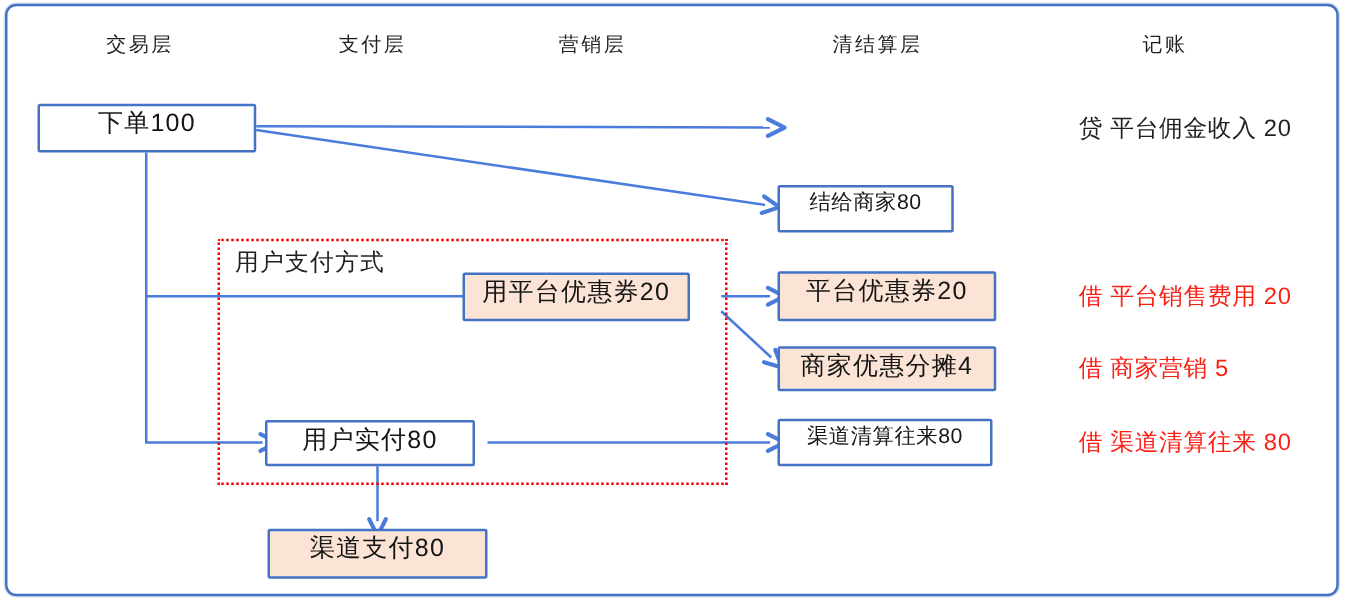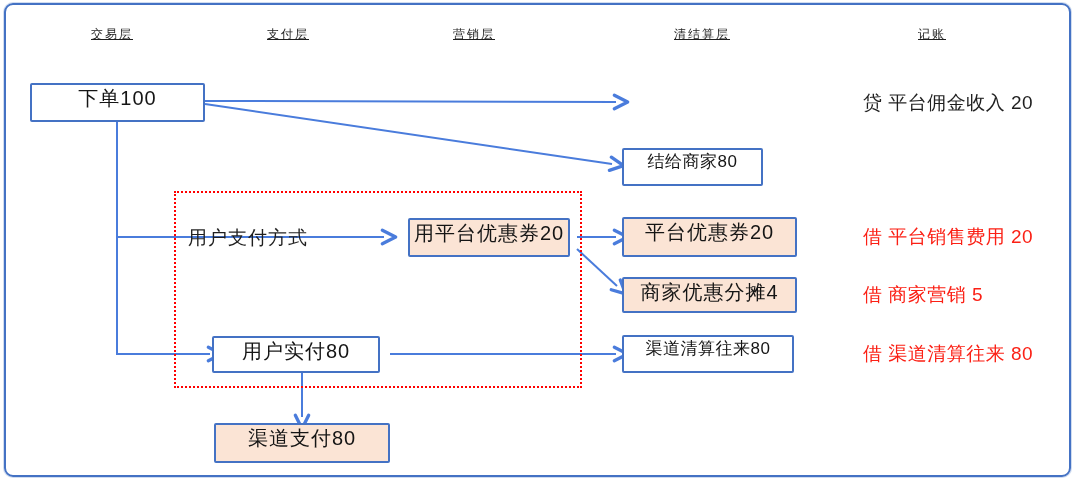--- a/index.html
+++ b/index.html
@@ -15,54 +15,54 @@
     position:relative;width:1080px;height:487px;background:#fff;overflow:hidden;
     font-family:"Liberation Sans","DejaVu Sans",sans-serif;color:var(--text-dark);
   }
   .frame{
     position:absolute;left:4px;top:3px;width:1067px;height:474px;
     border:2px solid var(--accent-blue);border-radius:9px;box-sizing:border-box;
     box-shadow:0 0 0 1px rgba(68,114,196,.25);
   }
   .hdr{
     position:absolute;top:26px;transform:translateX(-50%);
-    font-size:12px;letter-spacing:2px;white-space:nowrap;color:var(--text-dark);text-decoration:underline;
+    font-size:16px;letter-spacing:2px;white-space:nowrap;color:var(--text-dark);
   }
   .box{
     position:absolute;box-sizing:border-box;border:2px solid var(--accent-blue);
     background:#fff;display:flex;align-items:flex-start;justify-content:center;
     font-size:20px;white-space:nowrap;color:#151515;border-radius:2px;letter-spacing:1px;
   }
   .box.peach{background:var(--peach);}
   .box.small{font-size:17px;letter-spacing:0.5px;}
   .group-box{
     position:absolute;left:174px;top:191px;width:408px;height:197px;box-sizing:border-box;
     border:2px dotted var(--dotted-red);
   }
   .group-label{
     position:absolute;left:188px;top:197px;font-size:19px;letter-spacing:1px;
-    color:var(--text-dark);white-space:nowrap;margin-top:28px;
+    color:var(--text-dark);white-space:nowrap;
   }
   .ledger{
     position:absolute;left:847px;transform:translateY(-50%);
     font-size:19px;letter-spacing:0.5px;white-space:nowrap;color:var(--text-dark);margin-left:16px;
   }
   .ledger.debit{color:var(--debit-red);}
   svg.arrows{position:absolute;left:0;top:0;width:1080px;height:487px;pointer-events:none;}
   svg.arrows line, svg.arrows path{stroke:var(--arrow-blue);stroke-width:2;fill:none;}
 </style>
 </head>
 <body>
 
 <div class="canvas">
 
   <div class="frame"></div>
 
   <div class="hdr" style="left:112px">交易层</div>
-  <div class="hdr" style="left:288px">支付层</div>
+  <div class="hdr" style="left:298px">支付层</div>
   <div class="hdr" style="left:474px">营销层</div>
   <div class="hdr" style="left:702px">清结算层</div>
   <div class="hdr" style="left:932px">记账</div>
 
   <svg class="arrows" viewBox="0 0 1080 487">
     <defs>
       <marker id="ah" viewBox="0 0 12 12" refX="3" refY="6" markerWidth="10" markerHeight="10" orient="auto-start-reverse">
         <path d="M2 2 L10 6 L2 10" style="stroke:var(--arrow-blue,#4A7CDC)" stroke-width="2.4" fill="none" stroke-linecap="round" stroke-linejoin="round"></path>
       </marker>
     </defs>
@@ -81,21 +81,21 @@
 
   <div class="box" style="left:30px;top:83px;width:175px;height:39px">
     <span>下单100</span>
   </div>
 
 
   <div class="box small" style="left:622px;top:148px;width:141px;height:38px">
     <span>结给商家80</span>
   </div>
 
-  <div class="box peach" style="left:408px;top:218px;width:162px;height:39px">
+  <div class="box peach" style="left:370px;top:218px;width:182px;height:39px">
     <span>用平台优惠券20</span>
   </div>
 
   <div class="box peach" style="left:622px;top:217px;width:175px;height:40px">
     <span>平台优惠券20</span>
   </div>
 
   <div class="box peach" style="left:622px;top:277px;width:175px;height:36px">
     <span>商家优惠分摊4</span>
   </div>

